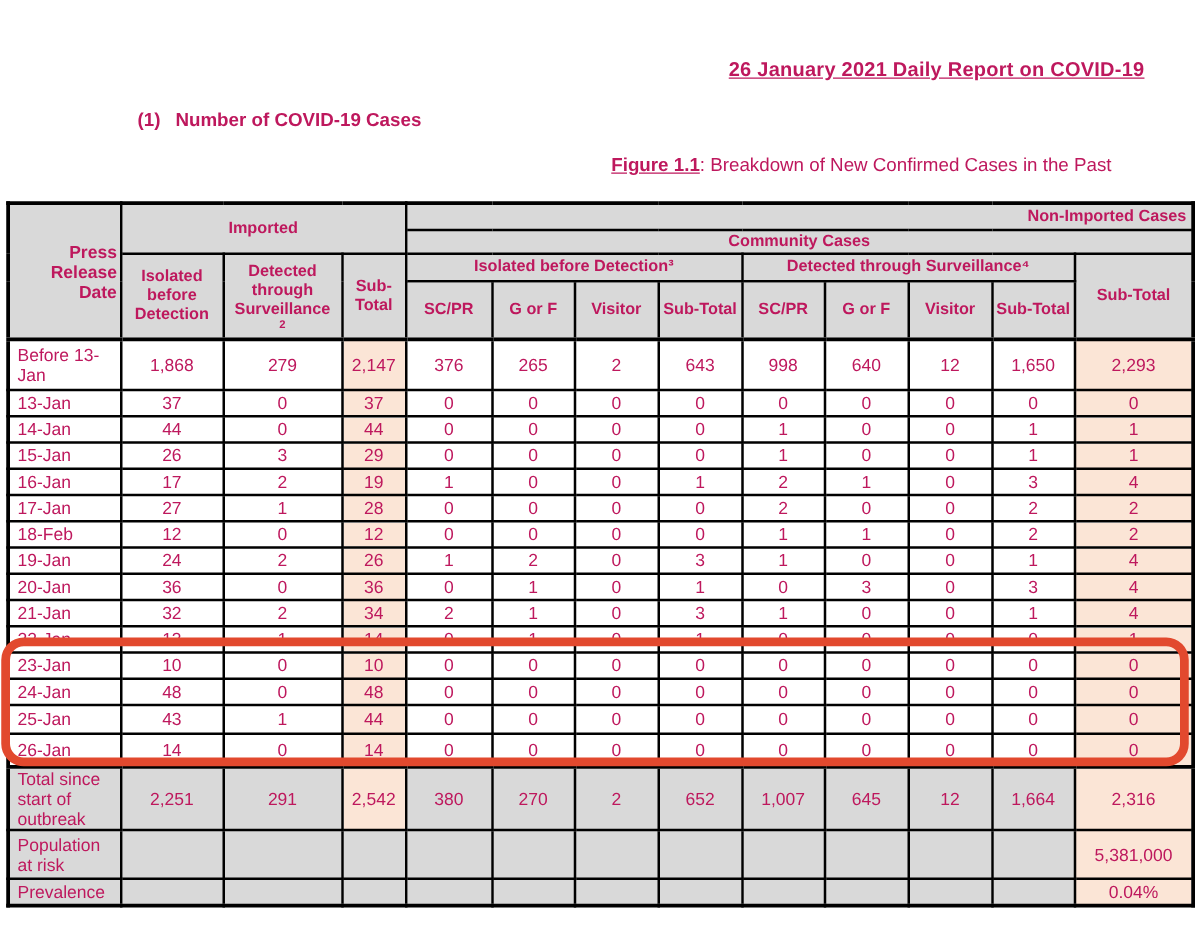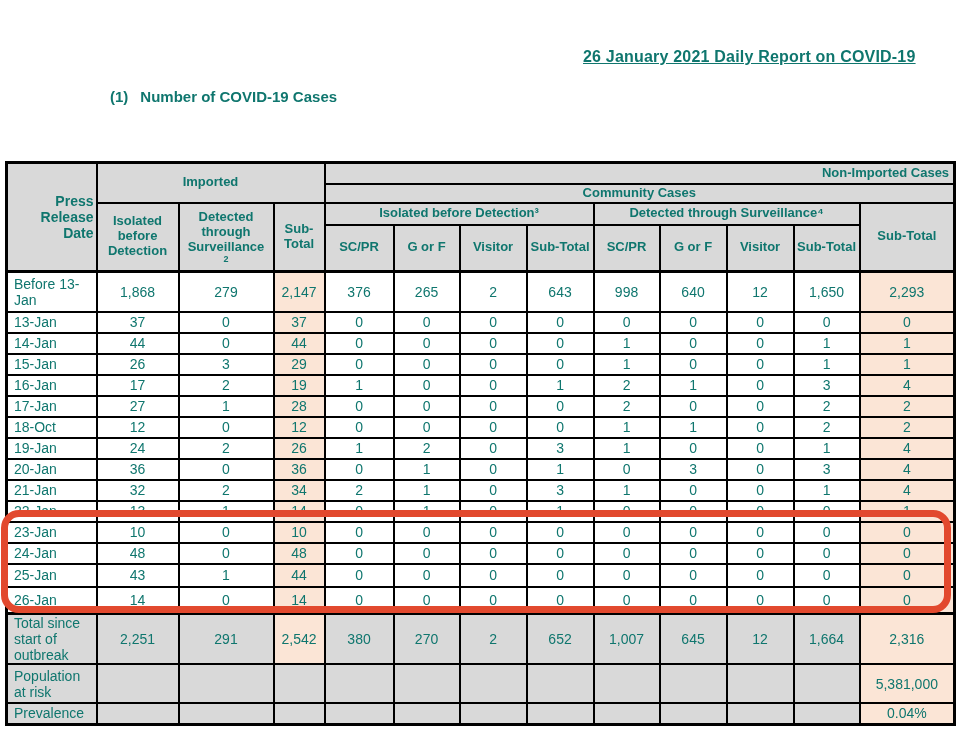--- a/index.html
+++ b/index.html
@@ -1,19 +1,19 @@
 <!DOCTYPE html>
 <html style="--header-bg: #d9d9d9; --subtotal-bg: #fbe5d6; --highlight: #e2492e;"><head>
 <meta charset="utf-8">
 <style>
   * { margin:0; padding:0; box-sizing:border-box; }
   html,body { background:#fff; }
   .page {
     position:relative; width:956px; height:748px; background:#fff;
-    overflow:hidden; font-family:"Liberation Sans", sans-serif; color:#0f766e;
+    overflow:hidden; font-family:"Liberation Sans", sans-serif; color:#be185d;
   }
   .report-title {
     position:absolute; left:583px; top:48px; font-size:16px; font-weight:700;
     text-decoration:underline; white-space:nowrap; letter-spacing:0.2px;
   }
   .section-heading {
     position:absolute; left:110px; top:88px; font-size:15px; font-weight:700; white-space:nowrap;
   }
   .section-heading .num { margin-right:12px; }
   .figure-caption {
@@ -64,20 +64,23 @@
 <body>
 
 <div class="page">
 
   <div class="report-title">26 January 2021 Daily Report on COVID-19</div>
 
   <div class="section-heading">
     <span class="num">(1)</span><span>Number of COVID-19 Cases</span>
   </div>
 
+  <div class="figure-caption">
+    <span class="fig-label">Figure 1.1</span><span>: Breakdown of New Confirmed Cases in the Past</span>
+  </div>
 
   <table class="cases">
     <colgroup>
       <col style="width:90px">
         <col style="width:82px">
         <col style="width:95px">
         <col style="width:51px">
       <col style="width:69px">
         <col style="width:66px">
         <col style="width:67px">
@@ -204,21 +207,21 @@
           <td class="c4">0</td>
           <td class="c5">0</td>
           <td class="c6">0</td>
           <td class="c7">2</td>
           <td class="c8">0</td>
           <td class="c9">0</td>
           <td class="c10">2</td>
           <td class="c11">2</td>
         </tr>
         <tr>
-          <td class="rowlabel">18-Oct</td>
+          <td class="rowlabel">18-Feb</td>
           <td class="c0">12</td>
           <td class="c1">0</td>
           <td class="c2">12</td>
           <td class="c3">0</td>
           <td class="c4">0</td>
           <td class="c5">0</td>
           <td class="c6">0</td>
           <td class="c7">1</td>
           <td class="c8">1</td>
           <td class="c9">0</td>

